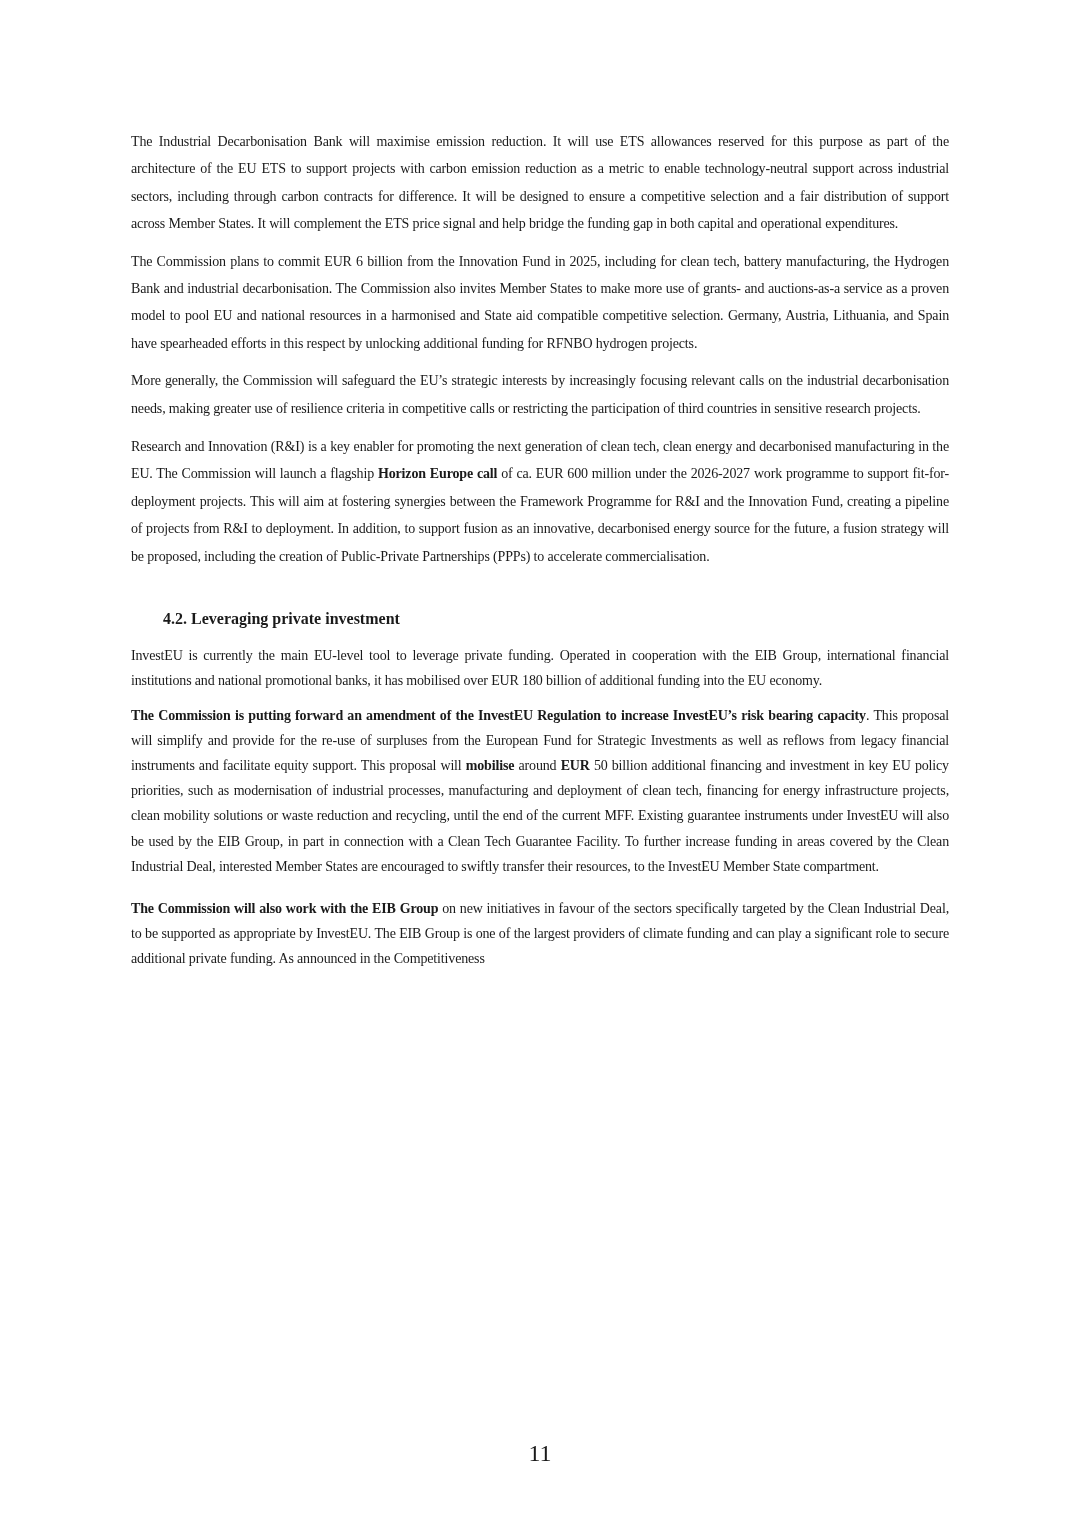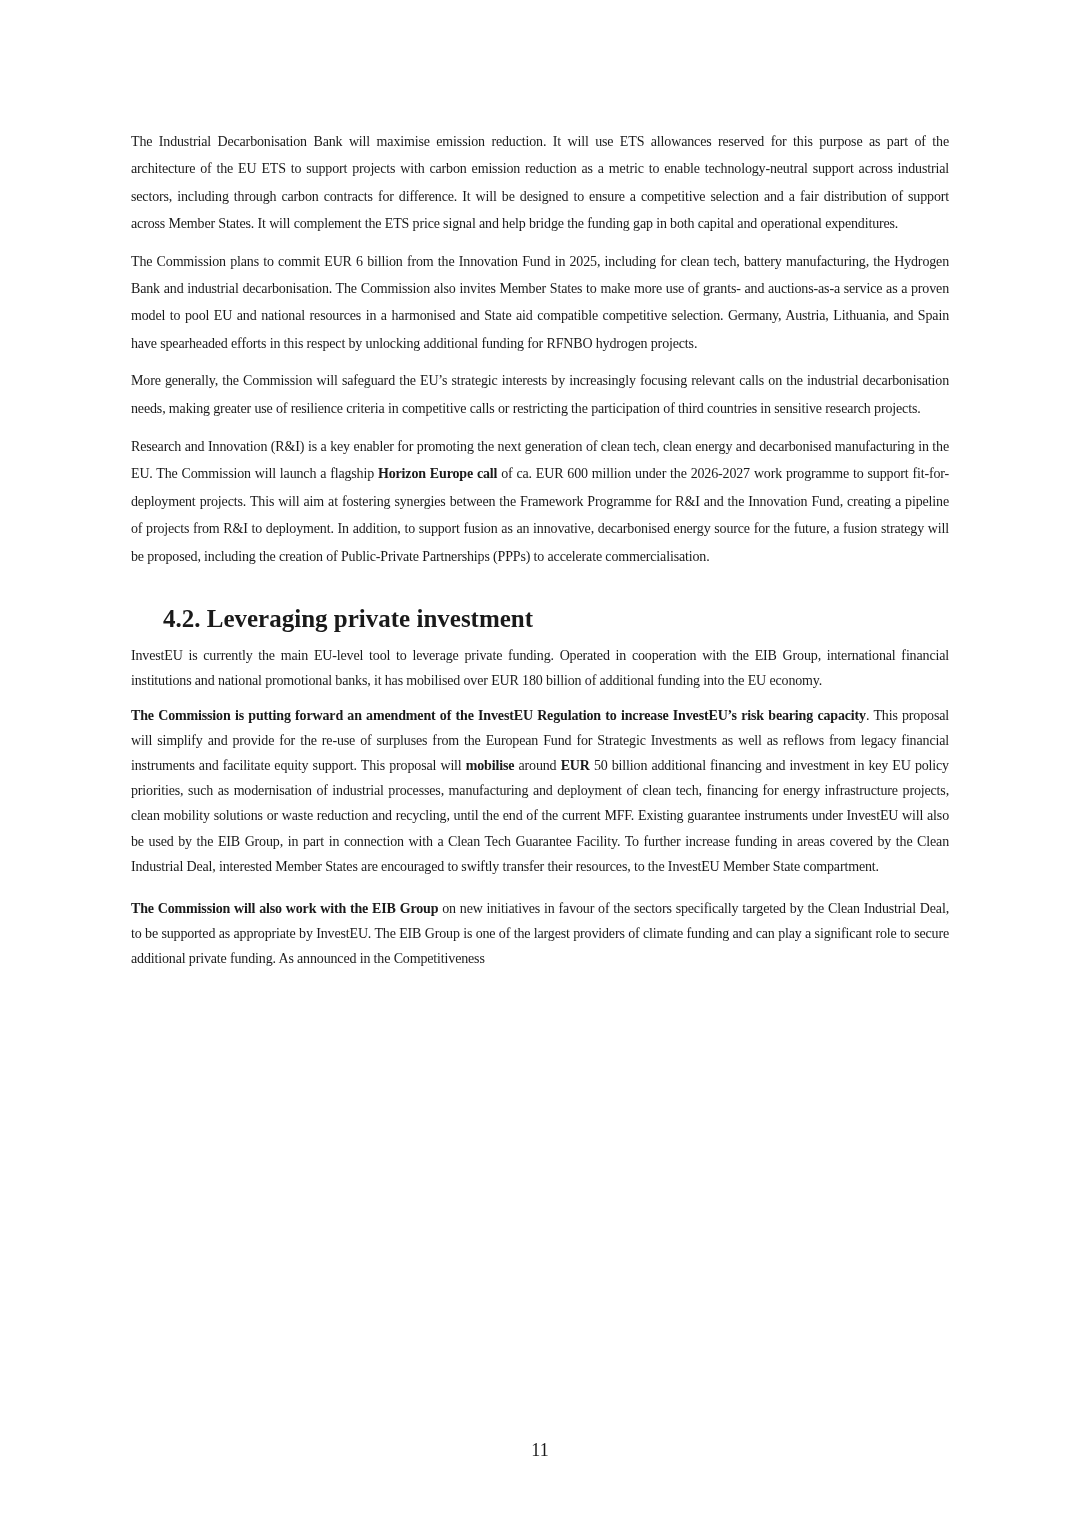--- a/index.html
+++ b/index.html
@@ -29,35 +29,35 @@
       letter-spacing: -0.15px;
     }
     .sec1 .para { line-height: 27.4px; }
     .sec2 .para { line-height: 25.2px; }
     .p1 { margin-bottom: 10px; }
     .p2 { margin-bottom: 10px; margin-top: 8px; }
     .p3 { margin-bottom: 11px; }
     .p4 { margin-bottom: 4px; }
     .heading {
       margin: 36px 0 11px 32px;
-      font-size: 25px;
+      font-size: 16px;
       font-weight: bold;
       line-height: 26px;
     }
     .p5 { margin-bottom: 9px; }
     .p6 { margin-bottom: 17px; }
     .p7 { margin-bottom: 0; }
     b { font-weight: bold; }
     .page-number {
       position: absolute;
       left: 0;
       width: 1080px;
       top: 1440px;
       text-align: center;
-      font-size: 18px;
+      font-size: 24px;
       color: #1a1a1a;
     }
   </style>
 </head>
 <body>
 
 <div class="page">
 
   <div class="sec1">
     <p class="para p1">The Industrial Decarbonisation Bank will maximise emission reduction. It will use ETS allowances reserved for this purpose as part of the architecture of the EU ETS to support projects with carbon emission reduction as a metric to enable technology-neutral support across industrial sectors, including through carbon contracts for difference. It will be designed to ensure a competitive selection and a fair distribution of support across Member States. It will complement the ETS price signal and help bridge the funding gap in both capital and operational expenditures.</p>

